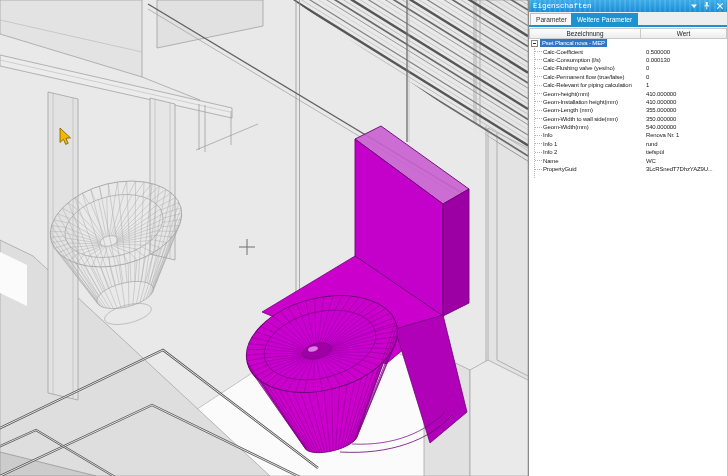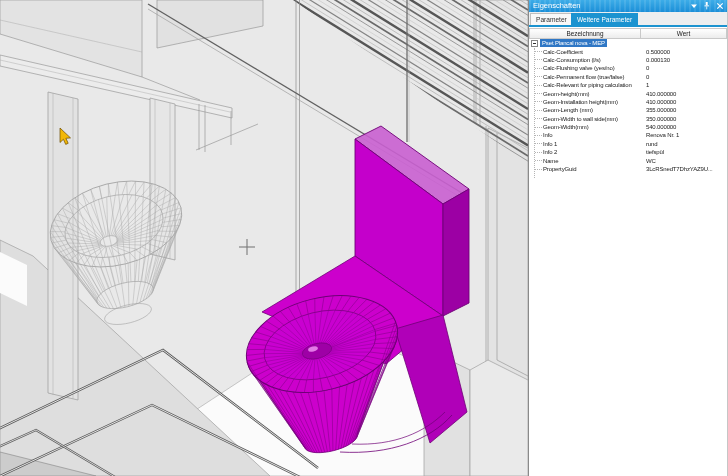--- a/index.html
+++ b/index.html
@@ -7,21 +7,21 @@
           font-family:"Liberation Sans",sans-serif;background:#e9e9e9;}
   
   #cad{position:absolute;left:0;top:0;width:528px;height:476px;}
   
   #panel{position:absolute;left:528px;top:0;width:200px;height:476px;background:#fff;
          border-left:1px solid #8a8a8a;box-sizing:border-box;border-right:1px solid #c6c6c6;}
   #titlebar{position:absolute;left:0;top:0;right:0;height:12px;
             background:linear-gradient(180deg,#3dade8,#1a8fd8);
             background-image:repeating-linear-gradient(90deg,rgba(255,255,255,.10) 0 2px,rgba(255,255,255,0) 2px 5px),
                              linear-gradient(180deg,#3dade8,#1a8fd8);
-            color:#fff;font-size:7.5px;line-height:12px;padding-left:4px;box-sizing:border-box;}
+            color:#fff;font-size:7.5px;line-height:12px;padding-left:4px;box-sizing:border-box;font-family:Liberation Mono, monospace;}
   #titlebar .ticons{position:absolute;right:3px;top:0;height:12px;display:flex;align-items:center;gap:5px;}
   #titlebar .ticon{display:inline-block;width:8px;height:8px;}
   #tabsrow{position:absolute;left:0;top:12px;right:0;height:13px;background:#eceeef;}
   .tab{position:absolute;top:1px;height:12px;font-size:6.6px;line-height:12px;padding:0 5px;box-sizing:border-box;}
   #tab-parameter{left:1px;background:#f8f8f8;border:1px solid #bfbfbf;border-bottom:none;color:#333;}
   #tab-weitere{left:42px;background:#1b93d0;color:#fff;border:1px solid #1b93d0;border-bottom:none;}
   #tabline{position:absolute;left:0;top:25px;right:0;height:2px;background:#1b93d0;}
   #gridhead{position:absolute;left:0;top:28px;right:0;height:11px;display:flex;font-size:6.4px;color:#222;}
   .hcell{background:linear-gradient(180deg,#ffffff,#ececec);border:1px solid #c9c9c9;border-left:none;
          box-sizing:border-box;text-align:center;line-height:10px;}

